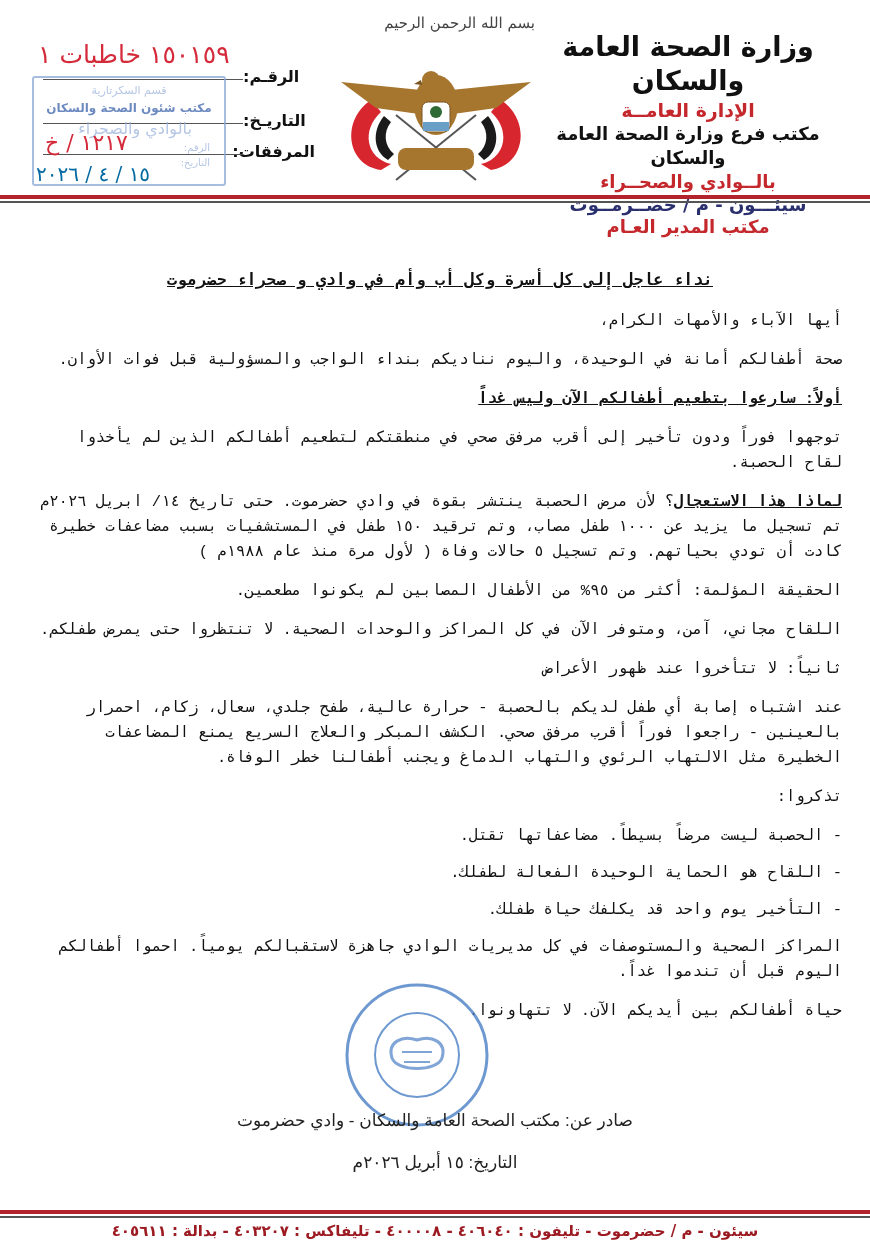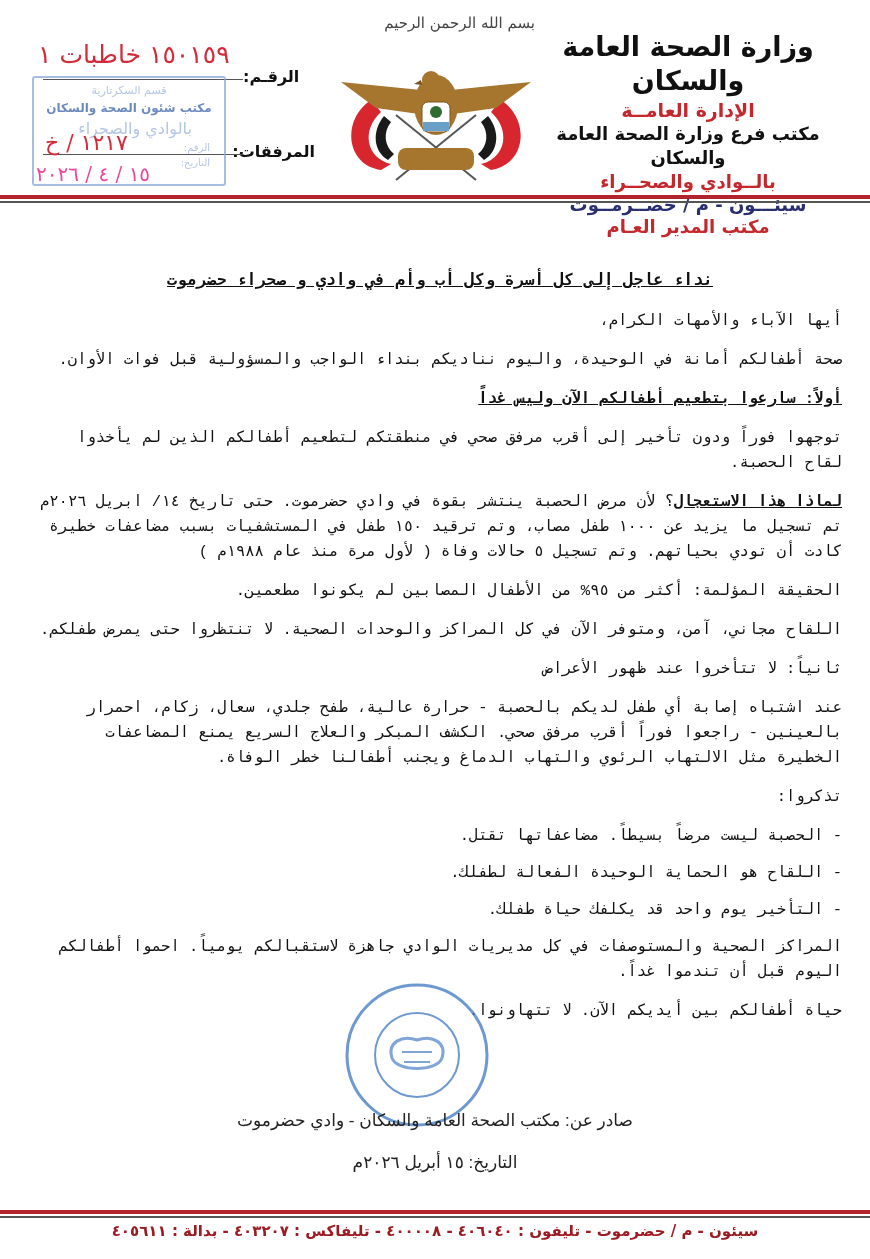--- a/index.html
+++ b/index.html
@@ -13,21 +13,21 @@
   .ministry .l5{font-size:18px;font-weight:bold;color:#2a2f6e;line-height:22px;}
   .ministry .l6{font-size:18px;font-weight:bold;color:#c4272c;line-height:22px;}
   .basmala{position:absolute;left:345px;top:14px;width:190px;text-align:right;font-family:"DejaVu Serif",serif;font-size:15px;color:#444;direction:rtl;}
   .emblem{position:absolute;left:336px;top:60px;width:200px;height:125px;}
   .refs{position:absolute;left:0;top:50px;width:330px;height:140px;direction:rtl;}
   .ref-row{position:absolute;right:15px;height:30px;display:flex;align-items:flex-end;}
   .ref-label{font-size:16px;font-weight:bold;color:#111;width:72px;text-align:left;}
   .ref-line{width:200px;border-bottom:1px solid #555;margin-bottom:6px;}
   .hand1{position:absolute;left:14px;top:40px;font-size:25px;color:#d42a3a;font-family:"DejaVu Serif",serif;letter-spacing:1px;margin-left:24px;}
   .hand2{position:absolute;left:45px;top:130px;font-size:22px;color:#d42a3a;font-family:"DejaVu Serif",serif;}
-  .hand3{position:absolute;left:36px;top:162px;font-size:20px;color:#ec4899;font-family:"DejaVu Serif",serif;}
+  .hand3{position:absolute;left:36px;top:162px;font-size:20px;color:#0369a1;font-family:"DejaVu Serif",serif;}
   .stamp-box{position:absolute;left:32px;top:76px;width:190px;height:106px;border:2px solid #8aa8d6;border-radius:3px;opacity:.75;text-align:center;direction:rtl;color:#6c8fc9;}
   .stamp-box .s1{font-size:11px;margin-top:6px;color:#9bb3dc;}
   .stamp-box .s2{font-size:12px;font-weight:bold;margin-top:4px;color:#3c64ab;}
   .stamp-box .s3{font-size:16px;margin-top:4px;color:#9bb3dc;margin-left:12px;}
   .stamp-box .s4{font-size:10px;margin-top:4px;color:#9bb3dc;text-align:right;padding-right:14px;}
   .rule-top{position:absolute;left:0;top:195px;width:870px;height:4px;background:#b2232e;}
   .rule-top2{position:absolute;left:0;top:201px;width:870px;height:2px;background:#555;}
   .body{position:absolute;left:38px;right:28px;top:268px;direction:rtl;font-family:Liberation Mono, monospace;font-size:15.5px;line-height:25px;text-align:right;}
   .title{text-align:center;font-weight:bold;font-size:16.5px;text-decoration:underline;margin-bottom:16px;}
   .p{margin:0 0 14px 0;}
@@ -68,20 +68,24 @@
     <circle cx="100" cy="52" r="6" fill="#2f6b35"></circle>
     <rect x="87" y="62" width="26" height="9" fill="#6aa0c8"></rect>
     <line x1="60" y1="55" x2="140" y2="120" stroke="#555" stroke-width="2"></line>
     <line x1="140" y1="55" x2="60" y2="120" stroke="#555" stroke-width="2"></line>
     <rect x="62" y="88" width="76" height="22" rx="8" fill="#a6762f"></rect>
   </svg>
 
   <div class="refs">
     <div class="ref-row" style="top:6px">
       <span class="ref-label">الرقـم:</span>
+      <span class="ref-line"></span>
+    </div>
+    <div class="ref-row" style="top:50px">
+      <span class="ref-label">التاريـخ:</span>
       <span class="ref-line"></span>
     </div>
     <div class="ref-row" style="top:81px">
       <span class="ref-label">المرفقات:</span>
       <span class="ref-line"></span>
     </div>
   </div>
 
   <div class="stamp-box">
     <div class="s1">قسم السكرتارية</div>

